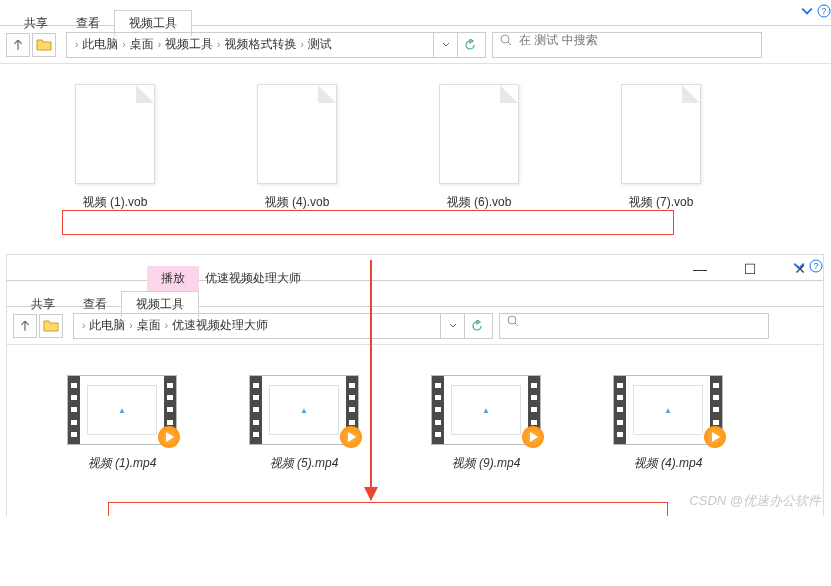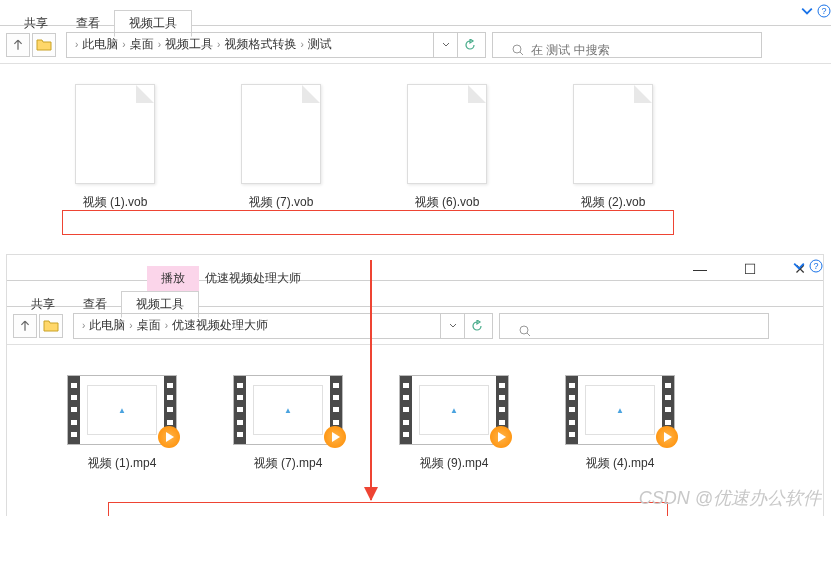--- a/index.html
+++ b/index.html
@@ -14,45 +14,45 @@
 .chevdown { position: absolute; right: 0px; top: 4px; display:flex; align-items:center; gap:4px; color:#1a73e8;}
 .toolbar { display: flex; align-items: center; height: 38px; padding: 0 6px; gap: 6px; border-bottom: 1px solid #e0e0e0; }
 .nav-btns { display: flex; gap: 2px; margin-right: 4px; }
 .sq { width: 24px; height: 24px; border: 1px solid #ccc; display: flex; align-items: center; justify-content: center; background: #fdfdfd; }
 .sq.folder svg { width: 16px; height: 16px; }
 .addr { flex: 1; display: flex; align-items: center; border: 1px solid #ccc; height: 26px; padding: 0 4px; max-width: 420px; }
 .crumb { display: flex; align-items: center; cursor: pointer; }
 .crumb .sep { margin: 0 4px; color: #888; font-size: 10px; }
 .addr-end { display: flex; margin-left: auto; gap: 0; }
 .addr-btn { width: 24px; height: 24px; display: flex; align-items: center; justify-content: center; border-left: 1px solid #ccc; }
-.search { border: 1px solid #ccc; height: 26px; width: 270px; display: flex; align-items: flex-end; padding: 0 18px; color: #888; gap: 6px; }
+.search { border: 1px solid #ccc; height: 26px; width: 270px; display: flex; align-items: flex-start; padding: 0 6px; color: #888; gap: 6px; }
 .search input { border: none; outline: none; flex: 1; font-size: 12px; color: #888; background: transparent; }
 .content { padding: 20px 10px 10px 50px; min-height: 180px; position: relative; }
-.files { display: flex; gap: 36px; }
+.files { display: flex; gap: 52px; }
 .file-item { display: flex; flex-direction: column; align-items: center; width: 130px; cursor: pointer; }
 .file-icon { width: 80px; height: 100px; background: #fff; border: 1px solid #ddd; position: relative; box-shadow: 1px 1px 3px rgba(0,0,0,0.1); }
 .file-icon::before { content: ""; position: absolute; right: 0; top: 0; border-style: solid; border-width: 0 18px 18px 0; border-color: transparent #f5f5f5 transparent transparent; }
 .file-icon::after { content: ""; position: absolute; right: 0; top: 0; border-style: solid; border-width: 0 18px 18px 0; border-color: transparent #fff #e8e8e8 transparent; }
 .file-label { margin-top: 10px; text-align: center; }
 .redbox { position: absolute; border: 1px solid #e43; pointer-events: none; }
 .redbox.top { left: 62px; top: 210px; width: 612px; height: 25px; }
 .redbox.bot { left: 108px; top: 502px; width: 560px; height: 25px; }
 .video-item { display: flex; flex-direction: column; align-items: center; width: 130px; cursor: pointer; }
 .video-thumb { width: 110px; height: 70px; background: #fff; border: 1px solid #bbb; position: relative; display: flex; align-items: center; justify-content: center; }
 .play-badge { position: absolute; right: -4px; bottom: -4px; width: 22px; height: 22px; border-radius: 50%; background: radial-gradient(circle, #ffb347, #ff8c00); display: flex; align-items: center; justify-content: center; }
 .play-badge::after { content: ""; border-style: solid; border-width: 5px 0 5px 8px; border-color: transparent transparent transparent #fff; margin-left: 2px; }
 .inner-thumb { width: 70px; height: 50px; background: #fff; border: 1px solid #e0e0e0; display: flex; align-items: center; justify-content: center; font-size: 8px; color: #4aa3df; }
-.video-label { margin-top: 10px; }
+.video-label { margin-top: 10px; font-style: italic; }
 .arrow { position: absolute; left: 370px; top: 260px; width: 2px; height: 240px; background: #e43; z-index: 5; }
 .arrow::after { content: ""; position: absolute; bottom: -1px; left: -6px; border-style: solid; border-width: 14px 7px 0 7px; border-color: #e43 transparent transparent transparent; }
 .window.bottom { position: relative; top: 10px; left: 6px; width: 818px; border: 1px solid #ddd; }
 .top-row2 { display: flex; align-items: center; height: 26px; border-bottom: 1px solid #d0d0d0; position: relative; }
 .top-row2 .tools-tab-group { display: flex; margin-left: 140px; }
 .content2 { padding: 30px 10px 20px 50px; min-height: 180px; }
-.watermark { position: absolute; right: 10px; bottom: 6px; color: #c8c8c8; font-size: 18px; font-style: italic; }
+.watermark { position: absolute; right: 10px; bottom: 6px; color: #c8c8c8; font-size: 13px; font-style: italic; }
 .film-holes { position: absolute; top: 0; bottom: 0; width: 12px; display: flex; flex-direction: column; justify-content: space-around; padding: 3px 0; }
 .film-holes span { width: 6px; height: 5px; background: #fff; margin: 0 auto; }
 </style>
 </head>
 <body>
 
 <div class="window">
   <div class="tabs-top">
     <span class="tab">共享</span>
     <span class="tab">查看</span>
@@ -125,29 +125,29 @@
   </div>
 
   <div class="content">
     <div class="files">
       <div class="file-item">
         <div class="file-icon"></div>
         <div class="file-label">视频 (1).vob</div>
       </div>
       <div class="file-item">
         <div class="file-icon"></div>
-        <div class="file-label">视频 (7).vob</div>
+        <div class="file-label">视频 (4).vob</div>
       </div>
       <div class="file-item">
         <div class="file-icon"></div>
         <div class="file-label">视频 (6).vob</div>
       </div>
       <div class="file-item">
         <div class="file-icon"></div>
-        <div class="file-label">视频 (2).vob</div>
+        <div class="file-label">视频 (7).vob</div>
       </div>
     </div>
   </div>
 </div>
 
 <div class="redbox top"></div>
 <div class="arrow"></div>
 
 <div class="window bottom">
   <div class="top-row2">
@@ -264,21 +264,21 @@
           <div class="film-holes" style="right:0;background:#4a4a4a">
               <span></span>
               <span></span>
               <span></span>
               <span></span>
               <span></span>
             </div>
           <div class="inner-thumb">▲</div>
           <div class="play-badge"></div>
         </div>
-        <div class="video-label">视频 (7).mp4</div>
+        <div class="video-label">视频 (5).mp4</div>
       </div>
       <div class="video-item">
         <div class="video-thumb">
           <div class="film-holes" style="left:0;background:#4a4a4a">
               <span></span>
               <span></span>
               <span></span>
               <span></span>
               <span></span>
             </div>

